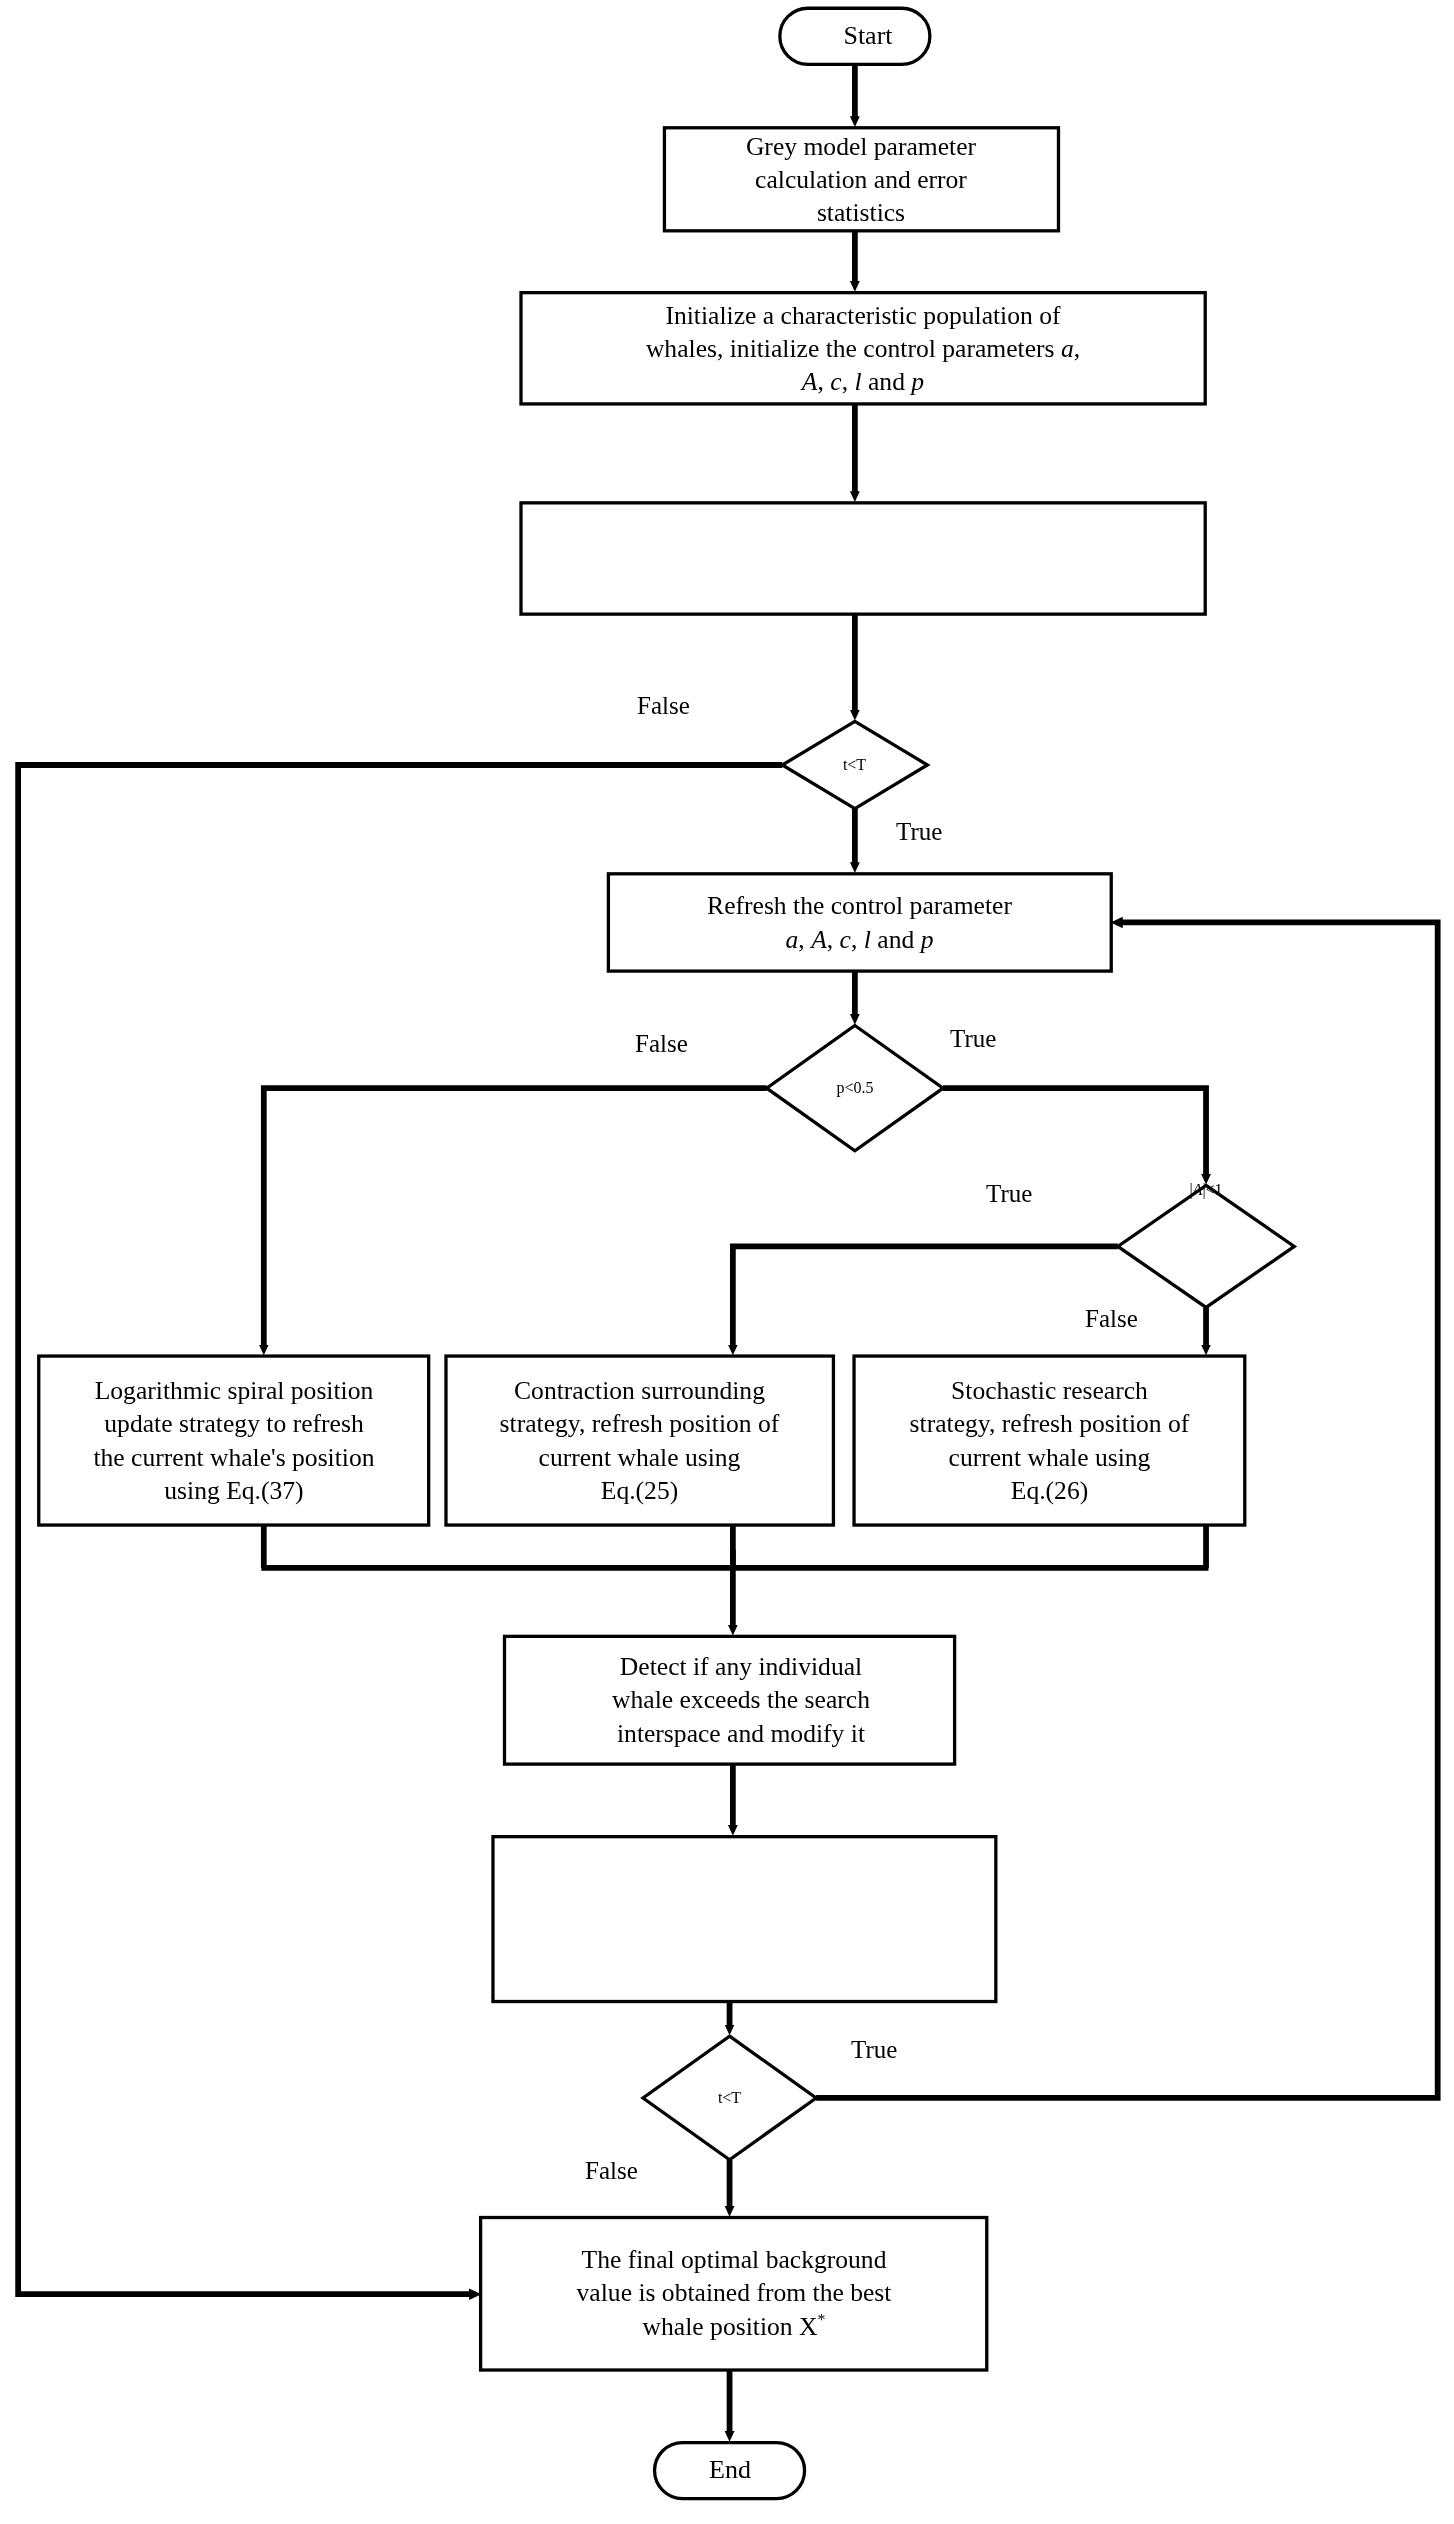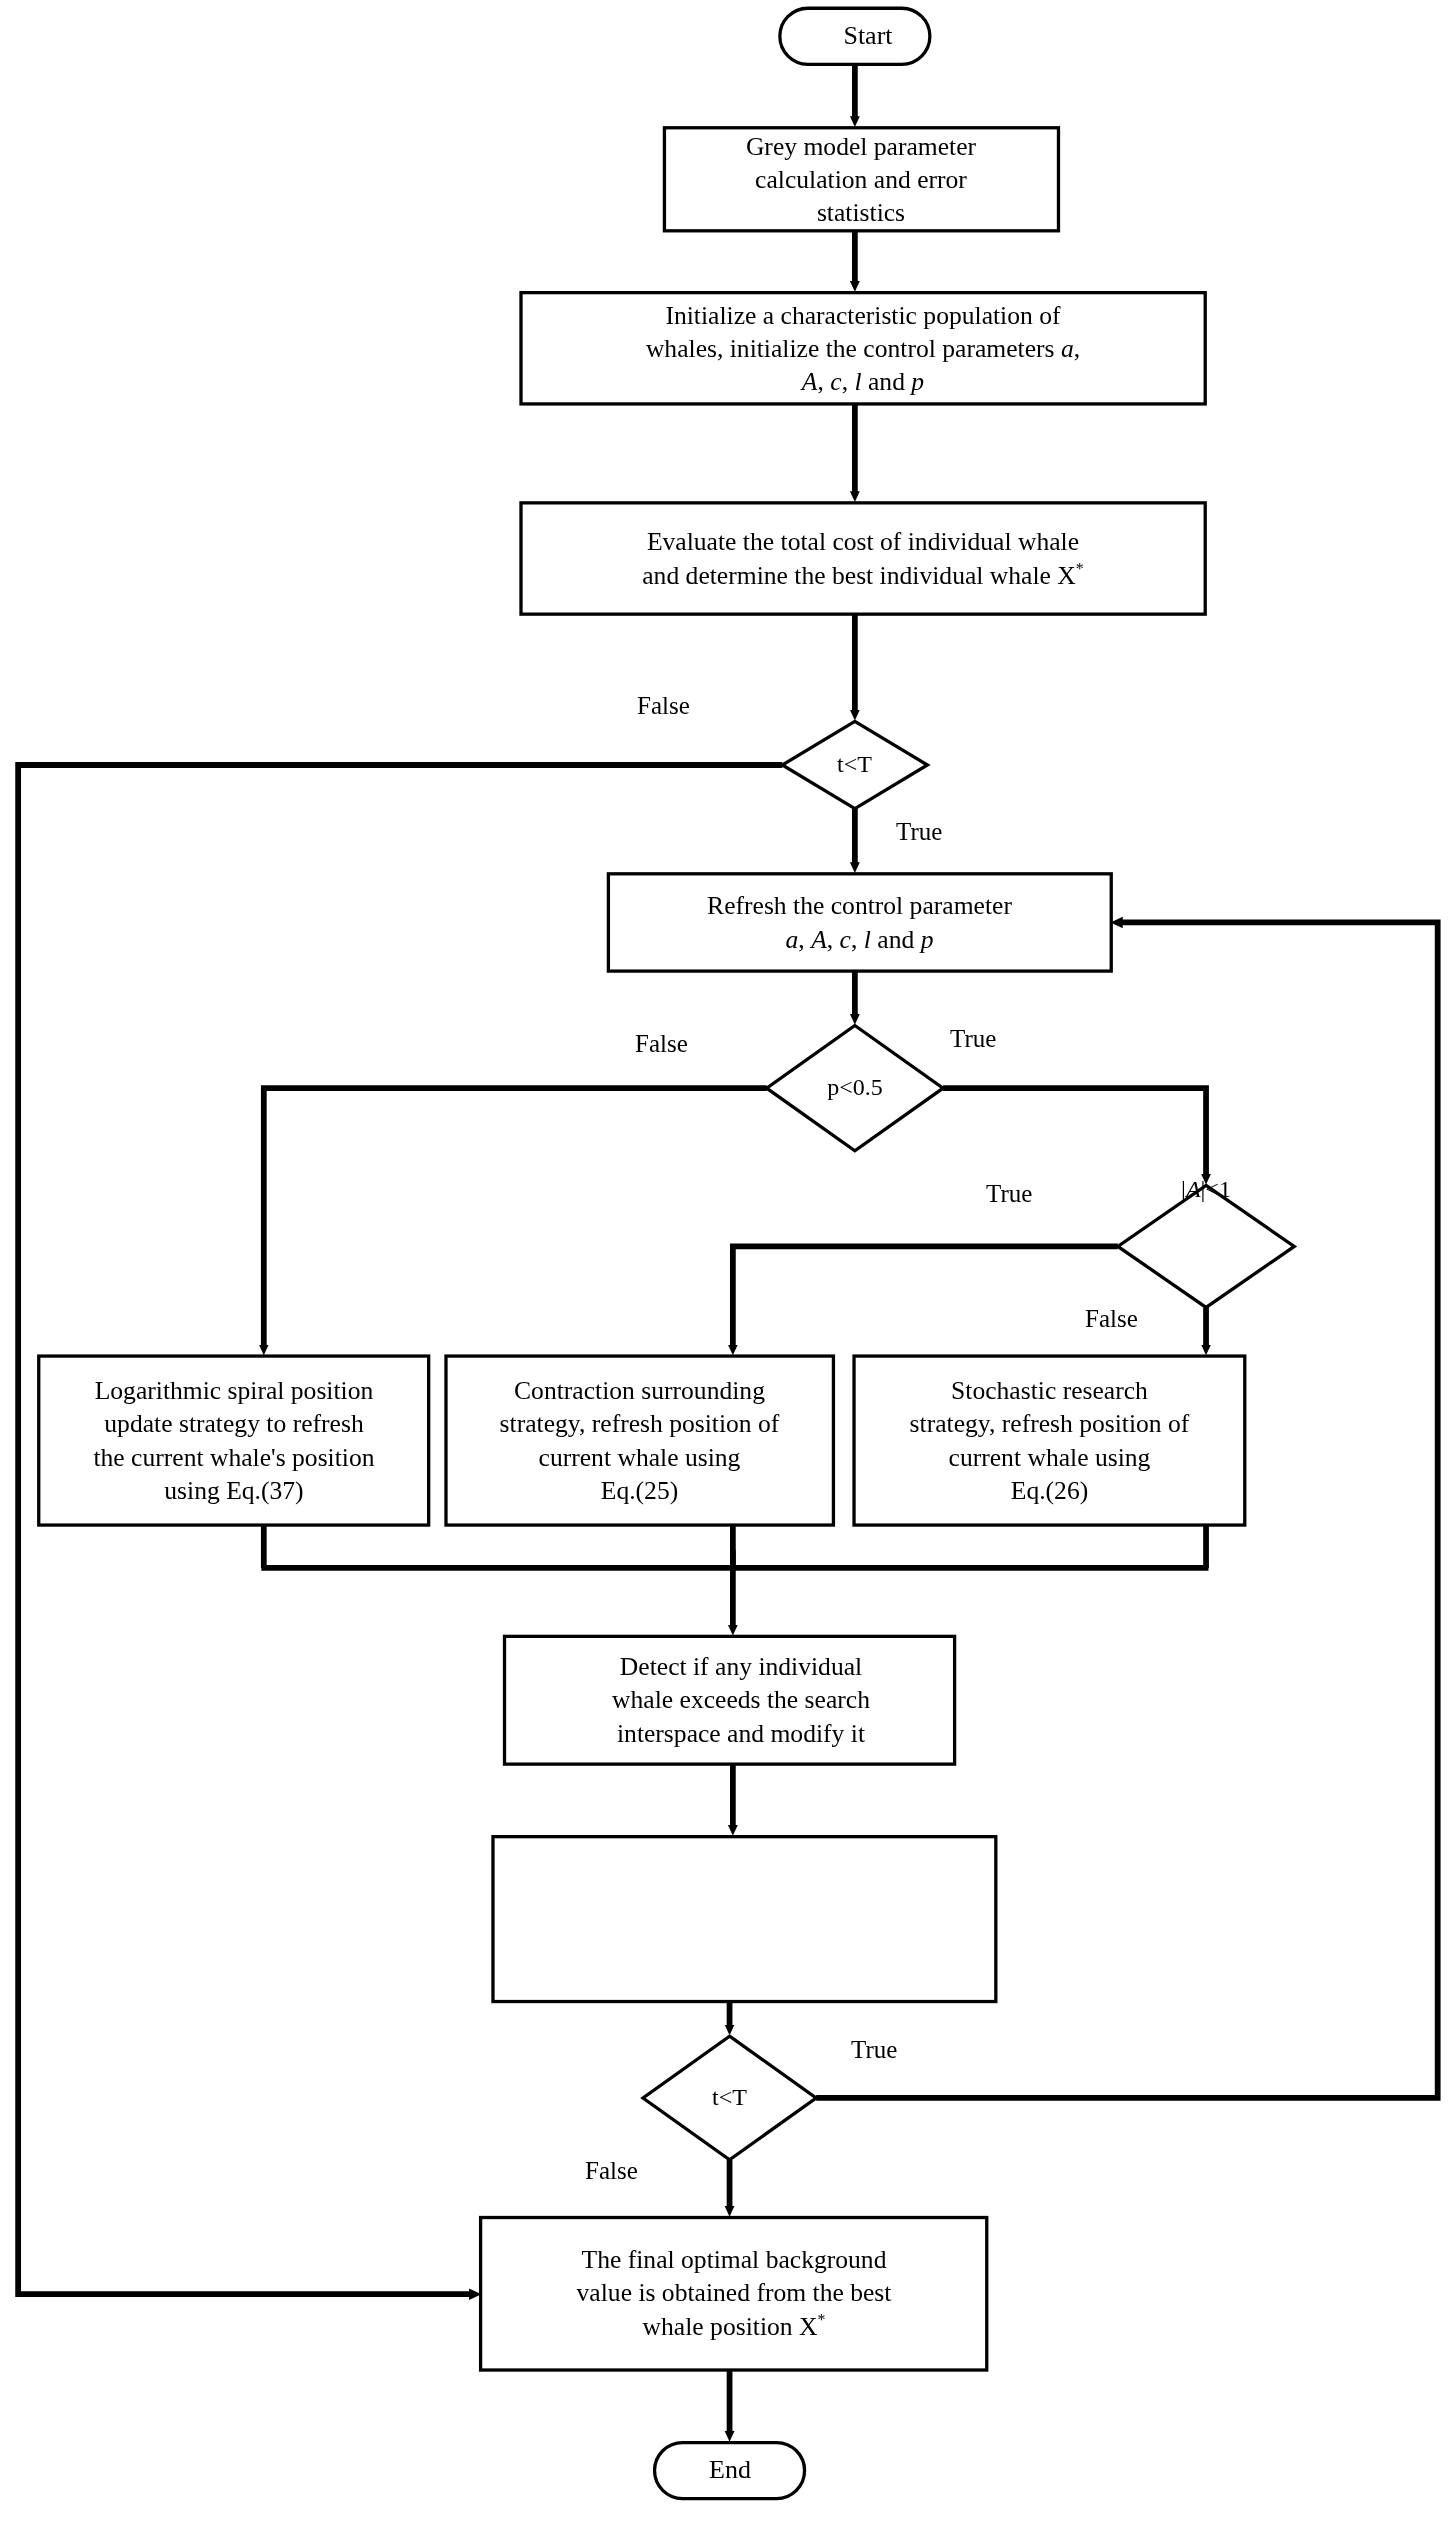--- a/index.html
+++ b/index.html
@@ -10,21 +10,21 @@
     position:absolute;display:flex;align-items:center;justify-content:center;
     text-align:center;color:#000;font-family:"Liberation Serif",serif;
     line-height:1.30;white-space:pre-line;pointer-events:none;
   }
   .edge-label{
     position:absolute;color:#000;font-family:"Liberation Serif",serif;
     font-size:25px;white-space:nowrap;
   }
   .t-term{font-size:26px;}
   .t-proc{font-size:25.6px;}
-  .t-dec{font-size:24px;}
+  .t-dec{font-size:16px;}
   .ital{font-style:italic;}
   sup{font-size:0.62em;vertical-align:super;line-height:0;}
 </style>
 </head>
 <body>
 
 <div id="stage">
 
   <svg viewBox="0 0 1765 3063" aria-hidden="true">
     <defs>
@@ -121,24 +121,20 @@
 calculation and error
 statistics</span>
   </div>
 
   <div class="shape-text t-proc" style="left:521px;top:293px;width:684px;height:111px;">
     <span><span>Initialize a characteristic population of
 whales, initialize the control parameters </span><i class="ital">a</i><span>,
 </span><i class="ital">A</i><span>, </span><i class="ital">c</i><span>, </span><i class="ital">l</i><span> and </span><i class="ital">p</i></span>
   </div>
 
-  <div class="shape-text t-proc" style="left:521px;top:503px;width:684px;height:111px;">
-    <span><span>Evaluate the total cost of individual whale
-and determine the best individual whale X</span><sup>*</sup></span>
-  </div>
 
   <div class="shape-text t-dec" style="left:782px;top:738px;width:145px;height:54px;">
     <span>t&lt;T</span>
   </div>
 
   <div class="shape-text t-proc" style="left:608px;top:874px;width:503px;height:97px;">
     <span><span>Refresh the control parameter
 </span><i class="ital">a</i><span>, </span><i class="ital">A</i><span>, </span><i class="ital">c</i><span>, </span><i class="ital">l</i><span> and </span><i class="ital">p</i></span>
   </div>
 

